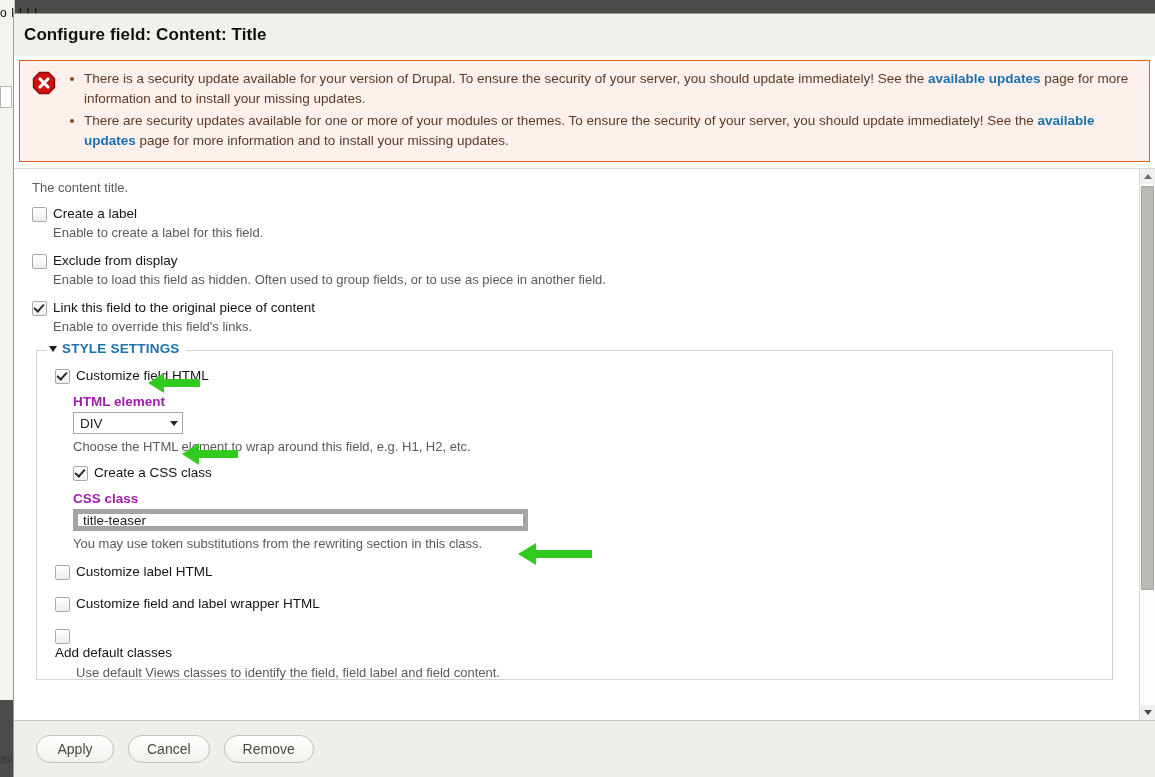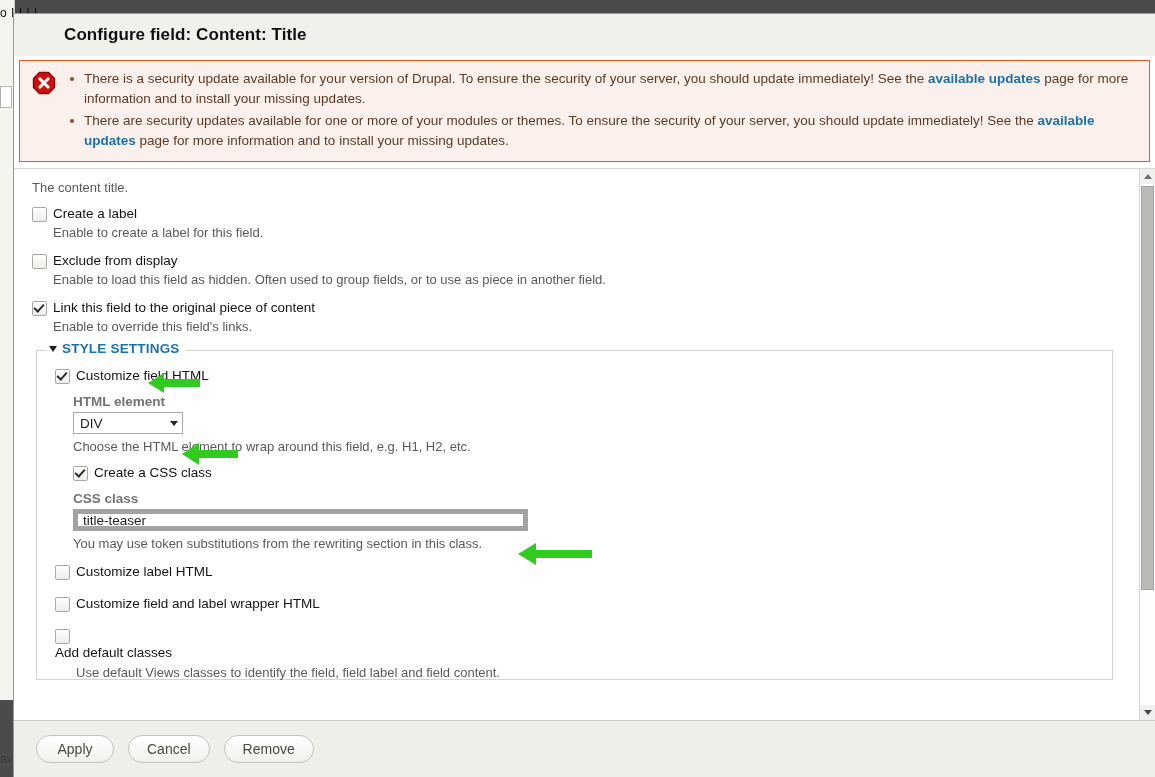--- a/index.html
+++ b/index.html
@@ -84,21 +84,20 @@
     align-items: center;
     padding: 0 0 0 10px;
     flex: 0 0 auto;
   }
   #dialog-title {
     font-size: 17px;
     font-weight: bold;
     color: #101010;
     font-family: "Liberation Sans", sans-serif;
     letter-spacing: 0.1px;
-    margin-left: 40px;
   }
 
   
   #messages {
     margin: 4px 5px 0 5px;
     border: 1px solid #e25c1e;
     background: #fcf0ed;
     padding: 8px 10px 8px 8px;
     display: flex;
     align-items: flex-start;
@@ -233,21 +232,21 @@
     font-weight: bold;
     font-size: 13.5px;
     letter-spacing: 0.2px;
   }
 
   .sub-block {
     margin-left: 22px;
   }
   .strong-label {
     font-weight: bold;
-    color: #737373;
+    color: #a21caf;
     font-size: 13.5px;
     margin: 10px 0 3px 0;
   }
 
   
   .select-box {
     width: 110px;
     height: 22px;
     border: 1px solid #a9a9a5;
     background: #fff;

